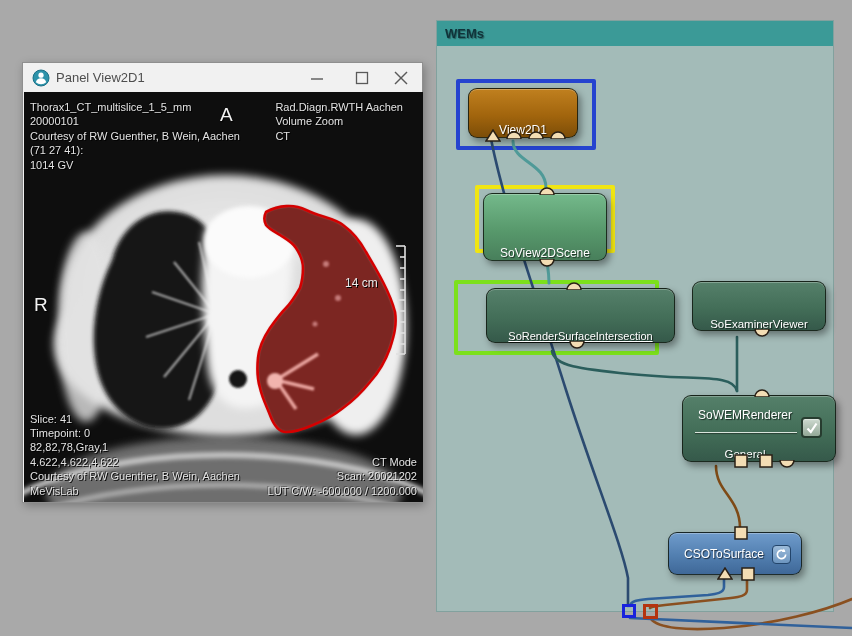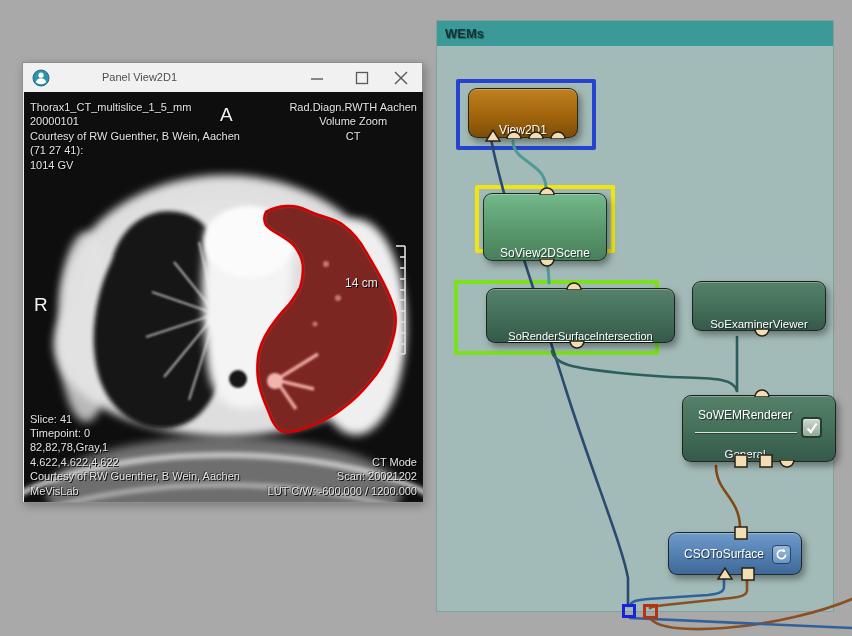--- a/index.html
+++ b/index.html
@@ -61,31 +61,31 @@
   .bridge { position:absolute; background:transparent; }
   .bridge-blue { left:622px; top:604px; width:14px; height:14px; border:3px solid #1822dd; }
   .bridge-red  { left:643px; top:604px; width:15px; height:15px; border:3px solid #b5330f; }
 
   
   #panel-window { position:absolute; left:22px; top:62px; width:401px; height:441px;
     background:#f1f1f1; border:1px solid #8f8f8f; box-shadow:2px 3px 9px rgba(0,0,0,0.28); }
   .titlebar { position:absolute; left:0; top:0; right:0; height:29px; background:#f1f1f1; }
   .app-icon { position:absolute; left:9px; top:6px; width:18px; height:18px; }
   .win-title { position:absolute; left:33px; top:0; height:29px; line-height:29px;
-    font-size:11px; color:#4e4e4e;margin-left:46px; }
+    font-size:13px; color:#4e4e4e; }
   .winbtn { position:absolute; top:0; width:30px; height:29px; display:flex;
     align-items:center; justify-content:center; }
   .btn-min { right:90px; } .btn-max { right:45px; } .btn-close { right:6px; }
 
   .viewer { position:absolute; left:1px; top:29px; width:399px; height:410px; background:#0e0e0e; }
   .viewer svg.scan { position:absolute; inset:0; }
 
   .ov { position:absolute; font-size:11px; line-height:14.4px; color:#e3e3e3;
     text-shadow:1px 1px 0 rgba(0,0,0,0.95), -1px -1px 0 rgba(0,0,0,0.4); white-space:nowrap; }
-  .ov-tl { left:6px; top:8px; } .ov-tr { right:6px; top:8px; text-align:center; }
+  .ov-tl { left:6px; top:8px; } .ov-tr { right:20px; top:8px; text-align:left; }
   .ov-bl { left:6px; bottom:4px; } .ov-br { right:6px; bottom:4px; text-align:right; }
   .orient { position:absolute; color:#f2f2f2; font-size:19px;
     text-shadow:1px 1px 1px rgba(0,0,0,0.9); }
   .orient-a { left:196px; top:12px; } .orient-r { left:10px; top:202px; }
   .ruler-label { position:absolute; left:321px; top:184px; font-size:12px; color:#e8e8e8;
     text-shadow:1px 1px 0 #000; }
 </style>
 </head>
 <body>
 

